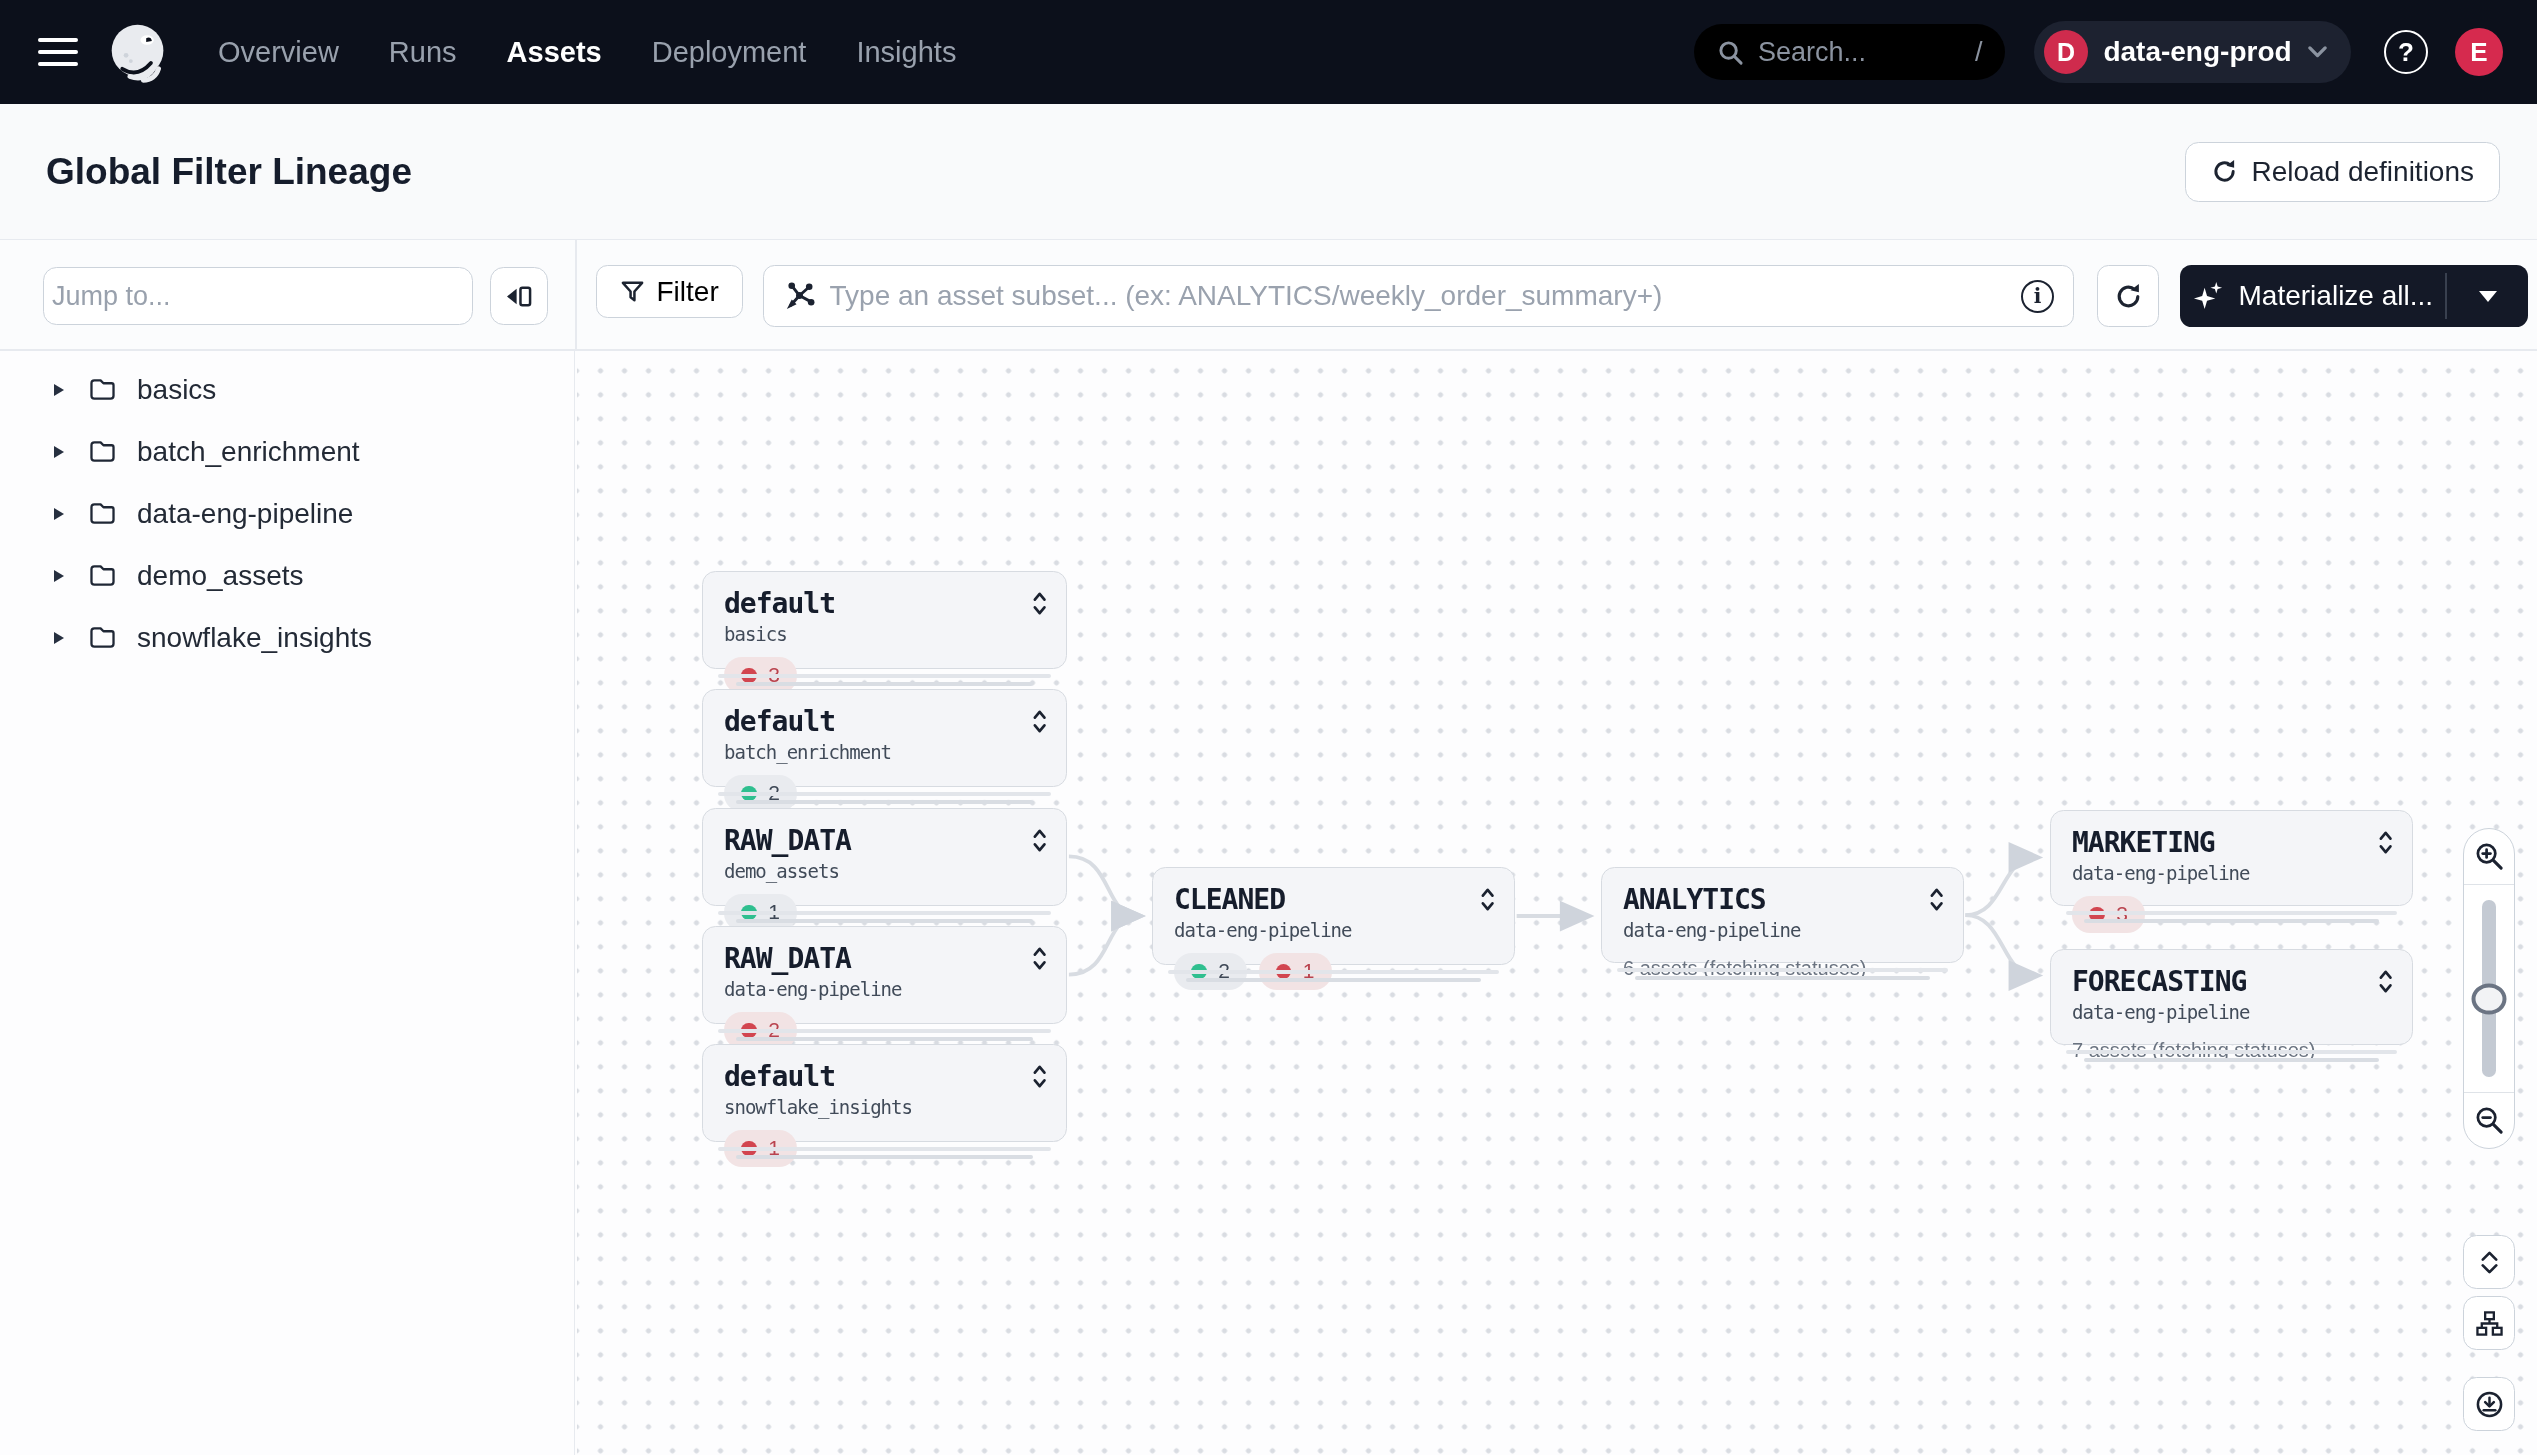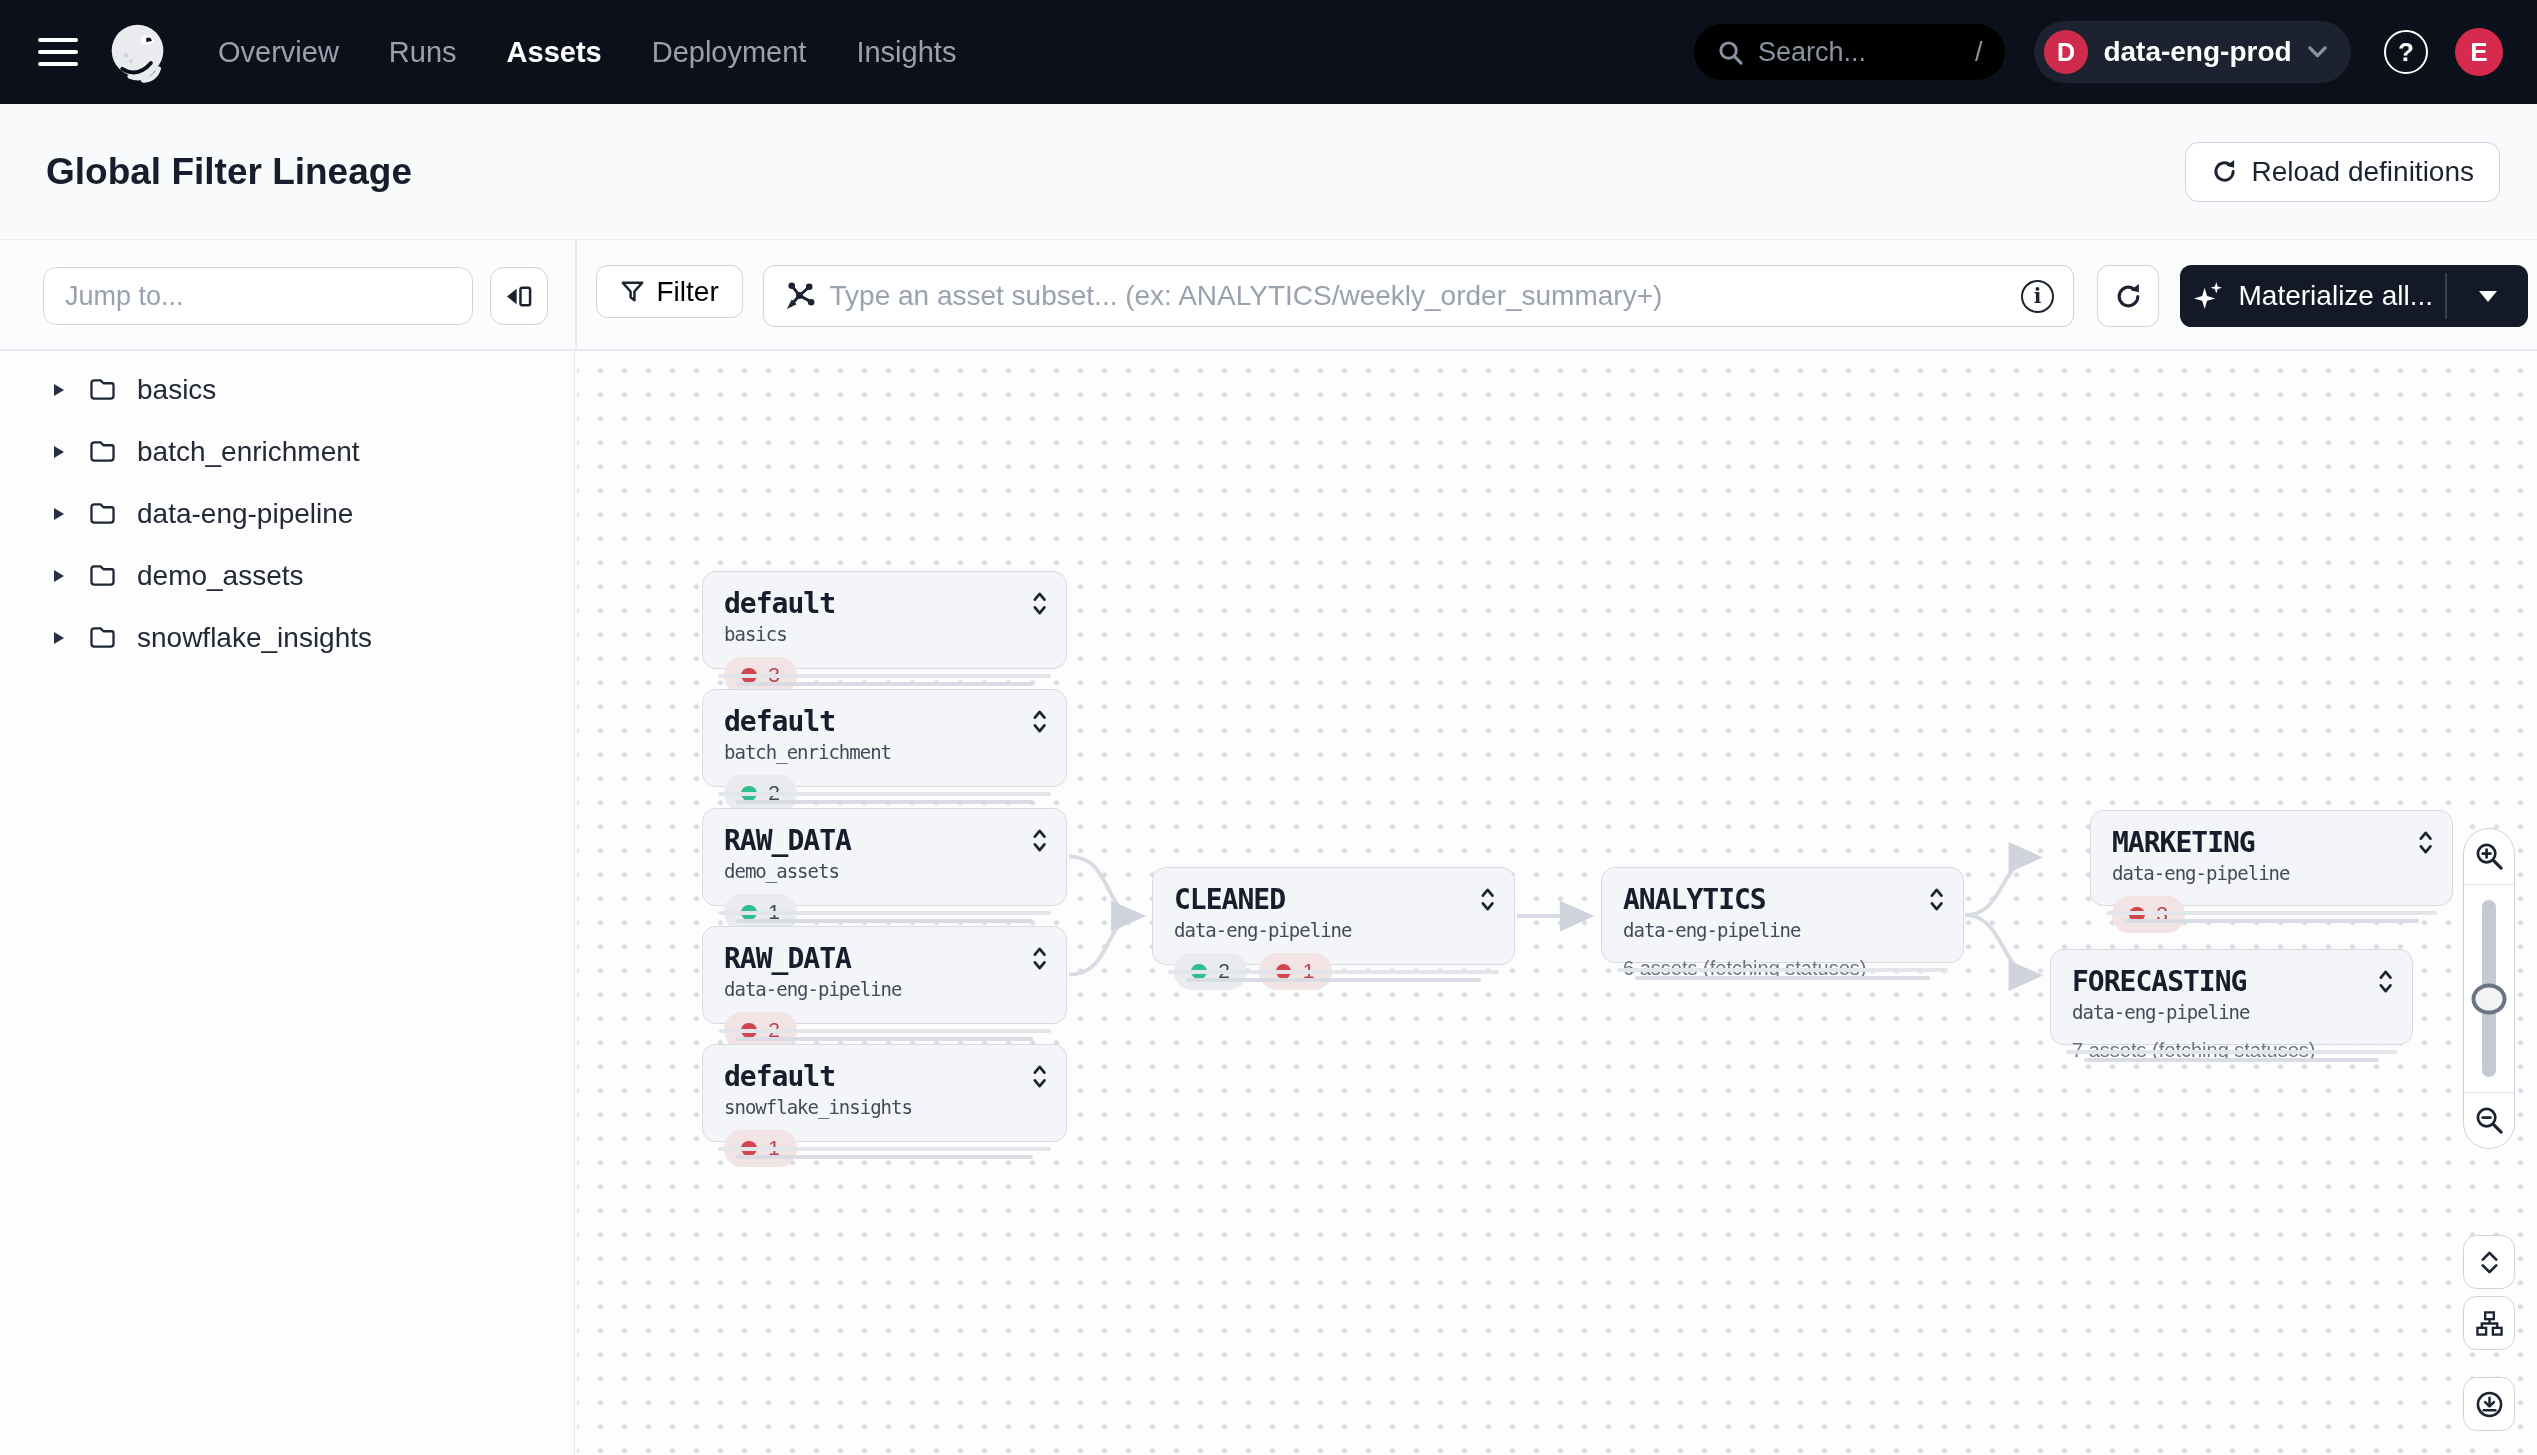--- a/index.html
+++ b/index.html
@@ -43,21 +43,21 @@
   .reloadbtn { margin-left:auto; height:60px; background:#fff; border:1.9px solid #ccd3db;
     border-radius:13.5px; display:flex; align-items:center; gap:13.5px; padding:0 25px;
     font-size:28px; color:#1c2330; cursor:pointer; }
 
   
   .band { position:absolute; left:0; top:240px; width:2538px; height:111px; background:#fbfcfd; }
   .band .vdiv { position:absolute; left:575px; top:0; bottom:0; width:1.9px; background:#e7eaef; }
   .band .hdiv { position:absolute; left:0; bottom:0; width:2538px; height:1.9px; background:#e7eaef; }
   .jumpinput { position:absolute; left:43px; top:27px; width:430px; height:58px;
     border:1.9px solid #ccd3db; border-radius:13.5px; background:#fff; font-size:27px;
-    color:#1c2330; padding:0 21px; outline:none; font-family:inherit; }
+    color:#1c2330; padding:0 8px; outline:none; font-family:inherit; }
   .jumpinput::placeholder { color:#99a1ad; }
   .collapsebtn { position:absolute; left:490px; top:27px; width:58px; height:58px;
     border:1.9px solid #ccd3db; border-radius:13.5px; background:#fff; display:flex;
     align-items:center; justify-content:center; cursor:pointer; }
   .filterbtn { position:absolute; left:596px; top:25px; height:53px; border:1.9px solid #ccd3db;
     border-radius:11.5px; background:#fff; display:flex; align-items:center; gap:11.5px;
     padding:0 23px; font-size:28px; cursor:pointer; }
   .subsetwrap { position:absolute; left:763px; top:25px; width:1311px; height:62px;
     border:1.9px solid #ccd3db; border-radius:11.5px; background:#fff; display:flex;
     align-items:center; padding:0 19px; }
@@ -117,21 +117,21 @@
   .sorticon { position:absolute; right:17.3px; top:17.3px; }
 
   
   .n-basics      { left:125px; top:218px; height:98px; }
   .n-batch       { left:125px; top:336px; height:98px; }
   .n-rawdemo     { left:125px; top:455px; height:98px; }
   .n-rawdep      { left:125px; top:573px; height:98px; }
   .n-snowflake   { left:125px; top:691px; height:98px; }
   .n-cleaned     { left:575px; top:514px; height:98px; width:363px; }
   .n-analytics   { left:1024px; top:514px; height:96px; width:363px; }
-  .n-marketing   { left:1473px; top:457px; height:96px; width:363px;margin-left:40px; }
+  .n-marketing   { left:1473px; top:457px; height:96px; width:363px; }
   .n-forecasting { left:1473px; top:575px; height:96px; width:363px;margin-top:21px; }
 
   
   .ctrlcol { position:absolute; left:1886px; top:475px; width:52px; }
   .zoompill { width:52px; height:321px; background:#fff; border:1.9px solid #ccd3db;
     border-radius:26px; display:flex; flex-direction:column; align-items:center; }
   .zbtn { height:56px; width:100%; display:flex; align-items:center; justify-content:center;
     cursor:pointer; flex:none; }
   .zbtn.top { border-bottom:1.9px solid #dfe3e8; }
   .zbtn.bot { border-top:1.9px solid #dfe3e8; }

